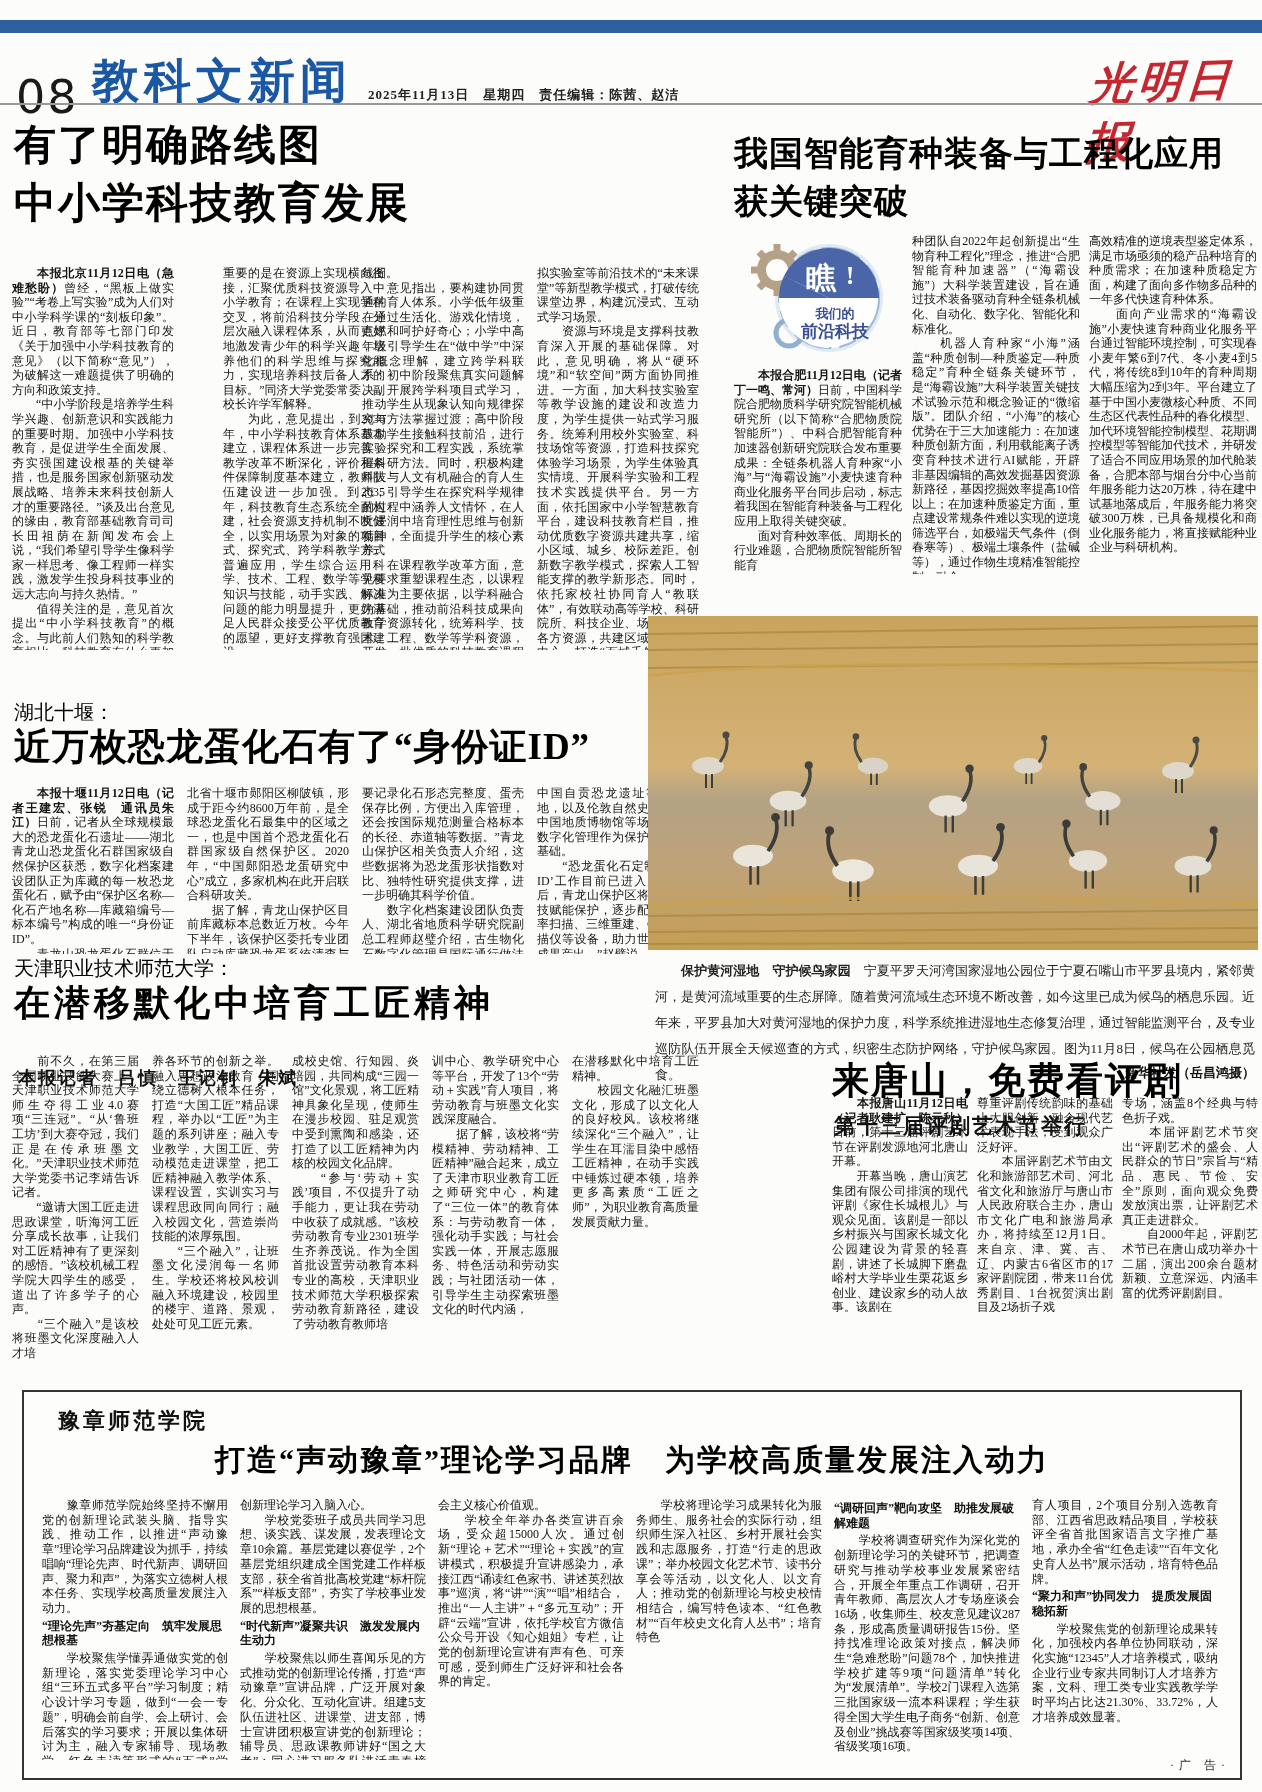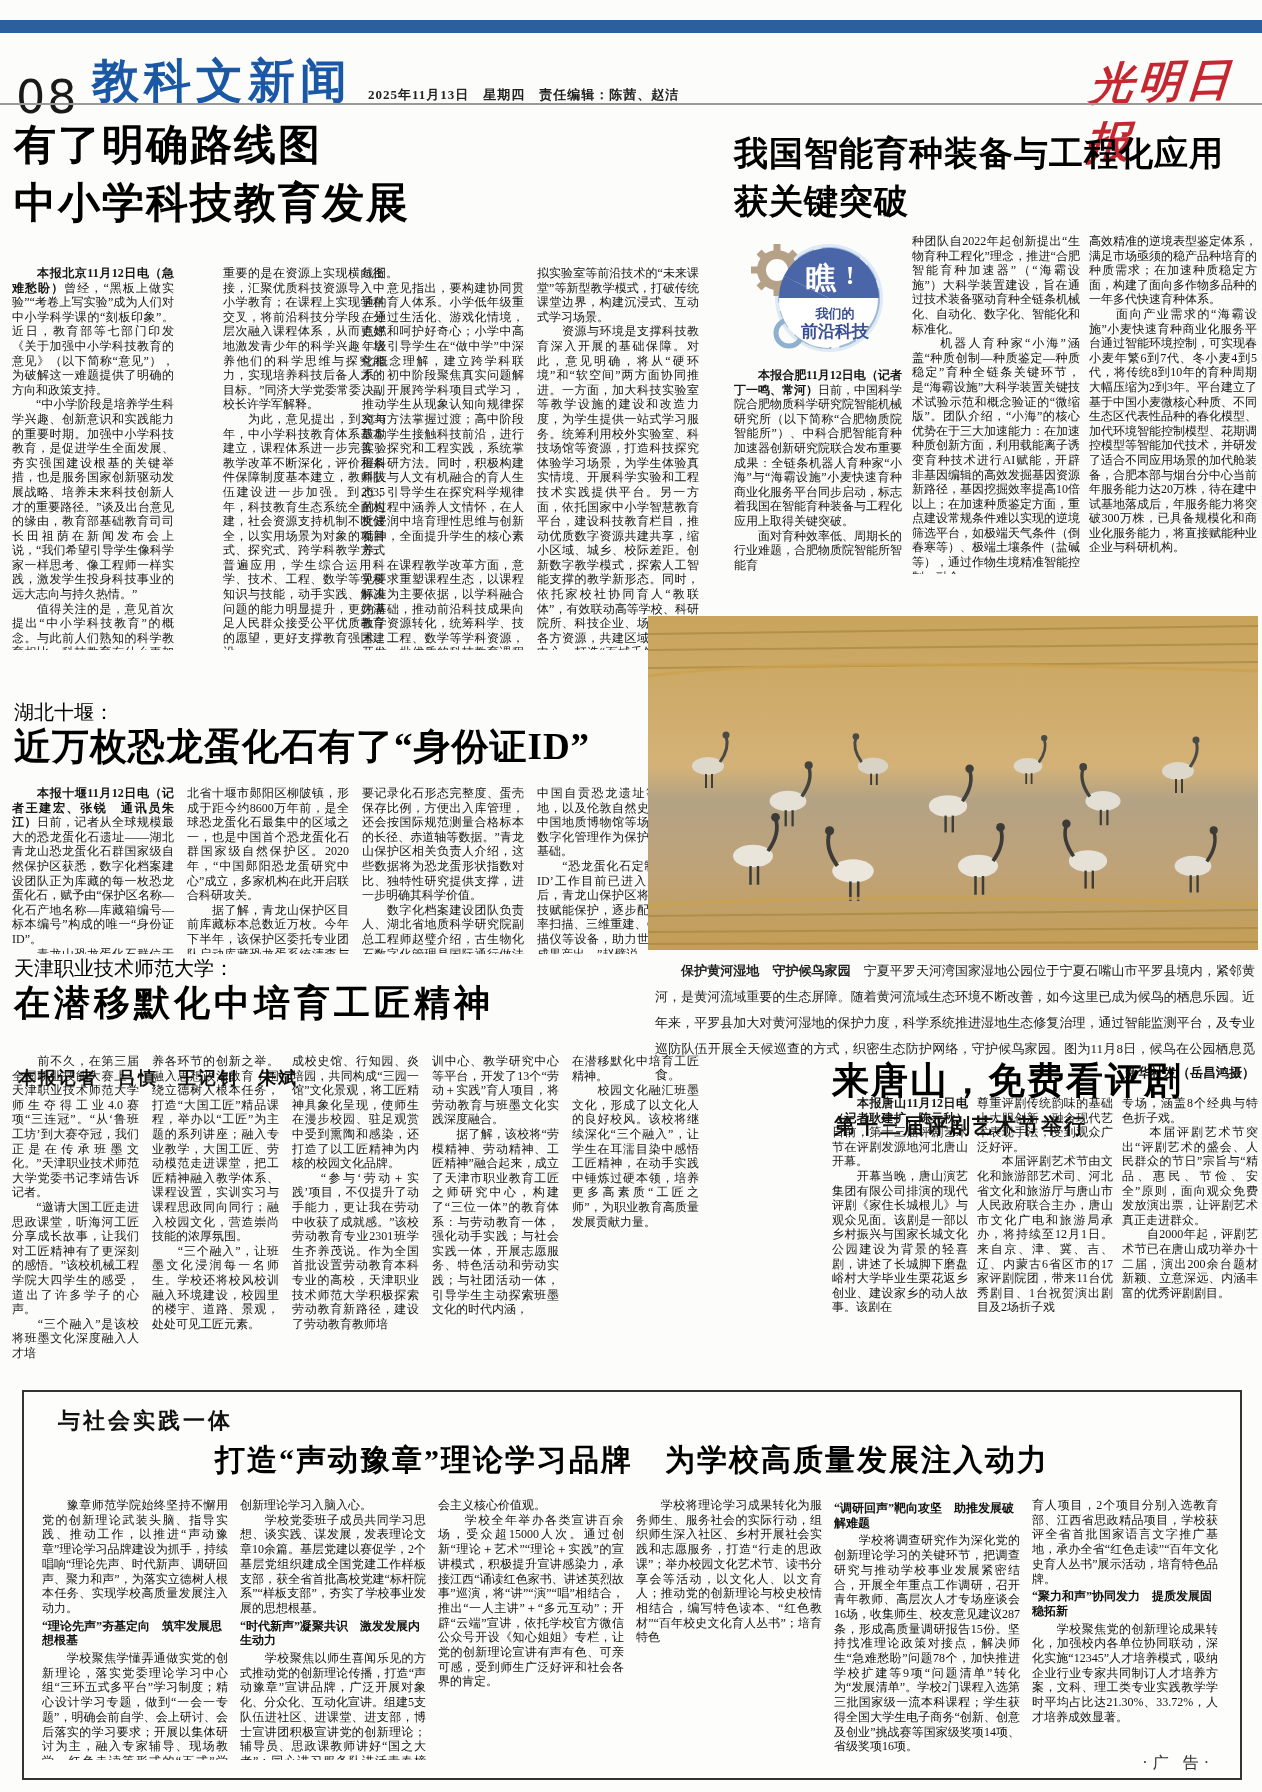--- a/index.html
+++ b/index.html
@@ -50,21 +50,21 @@
   .ts-c{top:1096px;height:216px;width:136px;}
   
   .yz-box{left:22px;top:1390px;width:1216px;height:386px;border:2px solid #333;background:#fdfdfb;}
   .yz-label{position:absolute;left:34px;top:14px;font-size:22px;font-weight:900;letter-spacing:3px;}
   .yz-hl{position:absolute;left:0;top:48px;width:100%;text-align:center;font-size:30px;
          font-weight:900;letter-spacing:2px;}
   .yz-col{position:absolute;top:106px;height:262px;width:186px;text-align:justify;
           font-size:12px;line-height:14.7px;overflow:hidden;}
   .yz-col p{margin:0;white-space:pre-wrap;display:inline;}
   .yz-sub{display:block;font-weight:bold;text-align:left;margin:3px 0;white-space:normal;}
-  .ad-mark{position:absolute;right:26px;bottom:4px;font-size:16px;letter-spacing:5px;color:#333;}
+  .ad-mark{position:absolute;right:10px;bottom:4px;font-size:12px;letter-spacing:5px;color:#333;}
   svg{display:block;}
 </style>
 </head>
 <body>
 
 <div class="abs topbar"></div>
 <div class="abs pageno">08</div>
 <div class="abs section-name">教科文新闻</div>
 <div class="abs edition-line">2025年11月13日　星期四　责任编辑：陈茜、赵洁</div>
 <div class="abs paper-logo">光明日报</div>
@@ -265,21 +265,21 @@
 <div class="abs ts-sub">第十三届评剧艺术节举行</div>
 <div class="col ts-c" style="left:832px;">　　<span class="dateline">本报唐山11月12日电（记者耿建扩、陈元秋）</span><span>日前，第十三届评剧艺术节在评剧发源地河北唐山开幕。
 　　开幕当晚，唐山演艺集团有限公司排演的现代评剧《家住长城根儿》与观众见面。该剧是一部以乡村振兴与国家长城文化公园建设为背景的轻喜剧，讲述了长城脚下磨盘峪村大学毕业生栗花返乡创业、建设家乡的动人故事。该剧在</span></div>
 <div class="col ts-c" style="left:977px;">尊重评剧传统韵味的基础上大胆创新，融合现代艺术表现手法，受到观众广泛好评。
 　　本届评剧艺术节由文化和旅游部艺术司、河北省文化和旅游厅与唐山市人民政府联合主办，唐山市文化广电和旅游局承办，将持续至12月1日。来自京、津、冀、吉、辽、内蒙古6省区市的17家评剧院团，带来11台优秀剧目、1台祝贺演出剧目及2场折子戏</div>
 <div class="col ts-c" style="left:1122px;">专场，涵盖8个经典与特色折子戏。
 　　本届评剧艺术节突出“评剧艺术的盛会、人民群众的节日”宗旨与“精品、惠民、节俭、安全”原则，面向观众免费发放演出票，让评剧艺术真正走进群众。
 　　自2000年起，评剧艺术节已在唐山成功举办十二届，演出200余台题材新颖、立意深远、内涵丰富的优秀评剧剧目。</div>
 
 <div class="abs yz-box">
-  <div class="yz-label">与社会实践一体</div>
+  <div class="yz-label">豫章师范学院</div>
   <div class="yz-hl hl">打造“声动豫章”理论学习品牌　为学校高质量发展注入动力</div>
   <div class="yz-col" style="left:18px;">
     <p>　　豫章师范学院始终坚持不懈用党的创新理论武装头脑、指导实践、推动工作，以推进“声动豫章”理论学习品牌建设为抓手，持续唱响“理论先声、时代新声、调研回声、聚力和声”，为落实立德树人根本任务、实现学校高质量发展注入动力。</p>
     <span class="yz-sub">“理论先声”夯基定向　筑牢发展思想根基</span>
     <p>　　学校聚焦学懂弄通做实党的创新理论，落实党委理论学习中心组“三环五式多平台”学习制度；精心设计学习专题，做到“一会一专题”，明确会前自学、会上研讨、会后落实的学习要求；开展以集体研讨为主，融入专家辅导、现场教学、红色走读等形式的“五式”学习；搭建线上平台进行在线学习，推动党的</p>
   </div>
   <div class="yz-col" style="left:216px;">
     <p>创新理论学习入脑入心。
 　　学校党委班子成员共同学习思想、谈实践、谋发展，发表理论文章10余篇。基层党建以赛促学，2个基层党组织建成全国党建工作样板支部，获全省首批高校党建“标杆院系”“样板支部”，夯实了学校事业发展的思想根基。</p>
     <span class="yz-sub">“时代新声”凝聚共识　激发发展内生动力</span>

